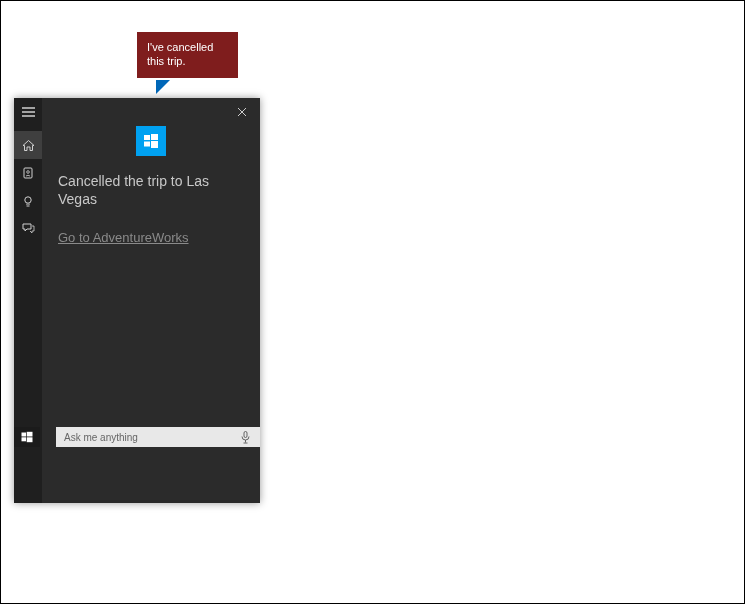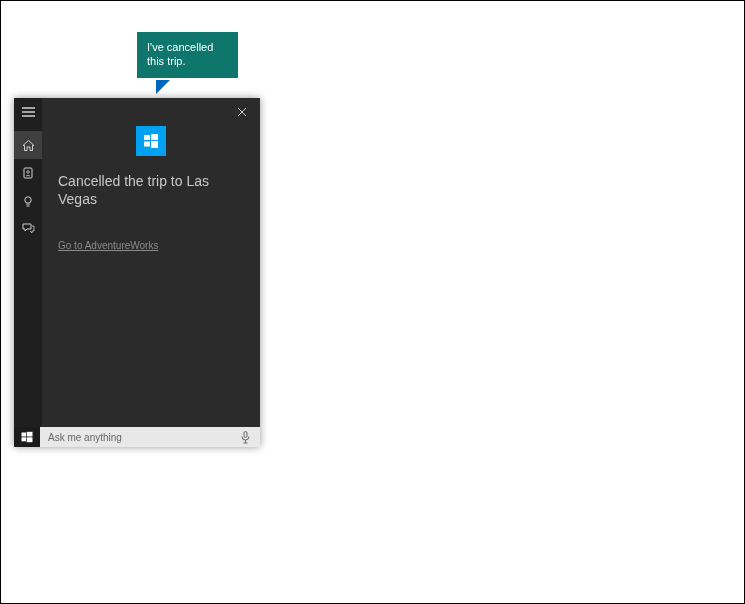--- a/index.html
+++ b/index.html
@@ -9,42 +9,42 @@
       background: #fff;
       border: 1px solid #000;
       font-family: "Segoe UI", Arial, sans-serif;
       position: relative;
     }
     .speech-bubble {
       position: absolute;
       left: 136px;
       top: 31px;
       width: 101px;
-      background: #0f766e;
+      background: #7f1d1d;
       color: #fff;
       font-size: 11px;
       line-height: 14px;
       padding: 8px 10px 10px 10px;
     }
     .speech-tail {
       position: absolute;
       left: 155px;
       top: 79px;
       width: 0;
       height: 0;
       border-left: 0 solid transparent;
       border-right: 14px solid transparent;
       border-top: 14px solid #0067b8;
     }
     .cortana-window {
       position: absolute;
       left: 13px;
       top: 97px;
       width: 246px;
-      height: 349px;
+      height: 405px;
       display: flex;
       box-shadow: 0 0 8px rgba(0,0,0,0.4);
     }
     .left-rail {
       width: 28px;
       background: #1f1f1f;
       display: flex;
       flex-direction: column;
     }
     .rail-btn {
@@ -98,24 +98,24 @@
       padding: 6px 16px 0 16px;
     }
     .message-text {
       color: #c8c8c8;
       font-size: 14px;
       font-weight: 300;
       line-height: 18px;
     }
     .link-text {
       color: #8a8a8a;
-      font-size: 10px;
+      font-size: 13px;
       text-decoration: underline;
       display: inline-block;
-      margin-top: 32px;
+      margin-top: 22px;
     }
     .search-bar {
       position: absolute;
       left: 13px;
       top: 426px;
       width: 246px;
       height: 20px;
       display: flex;
     }
     .start-btn {
@@ -127,20 +127,21 @@
       justify-content: center;
       color: #fff;
     }
     .search-input-wrap {
       flex: 1;
       background: #e8e8e8;
       display: flex;
       align-items: center;
       padding: 0 8px;
       position: relative;
+      margin-left: 16px;
     }
     .search-input {
       flex: 1;
       border: none;
       background: transparent;
       font-size: 10px;
       color: #666;
       outline: none;
       font-family: inherit;
     }

